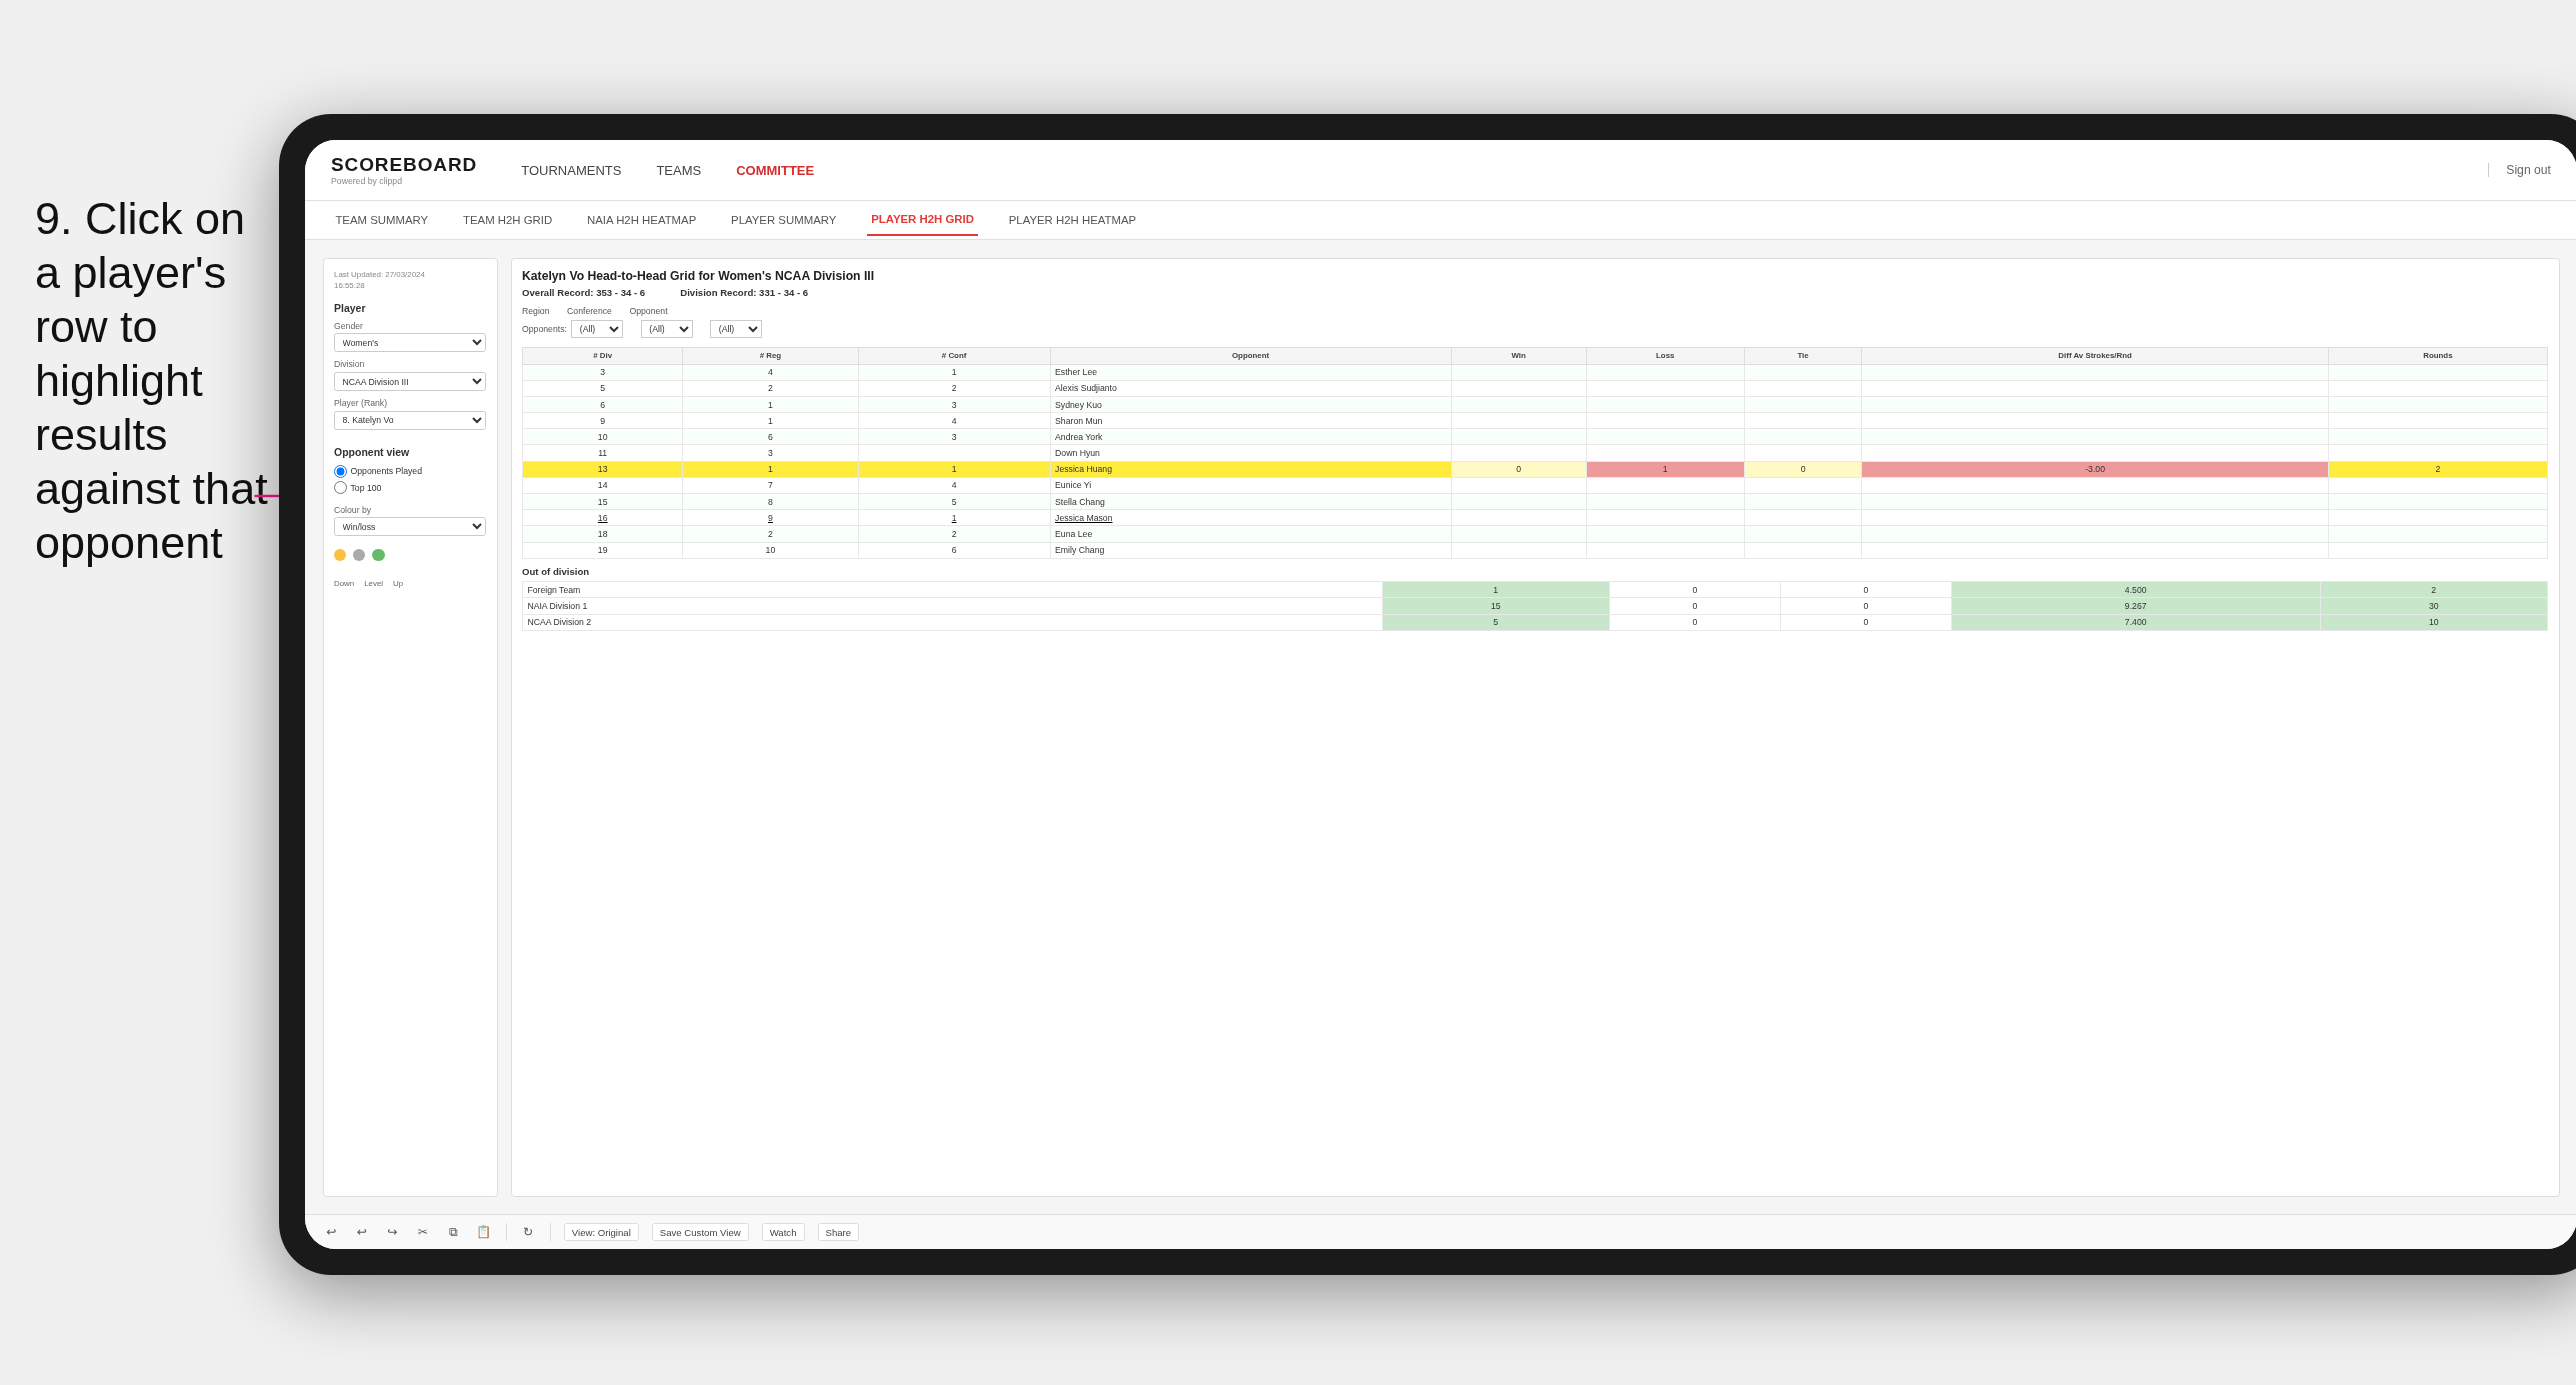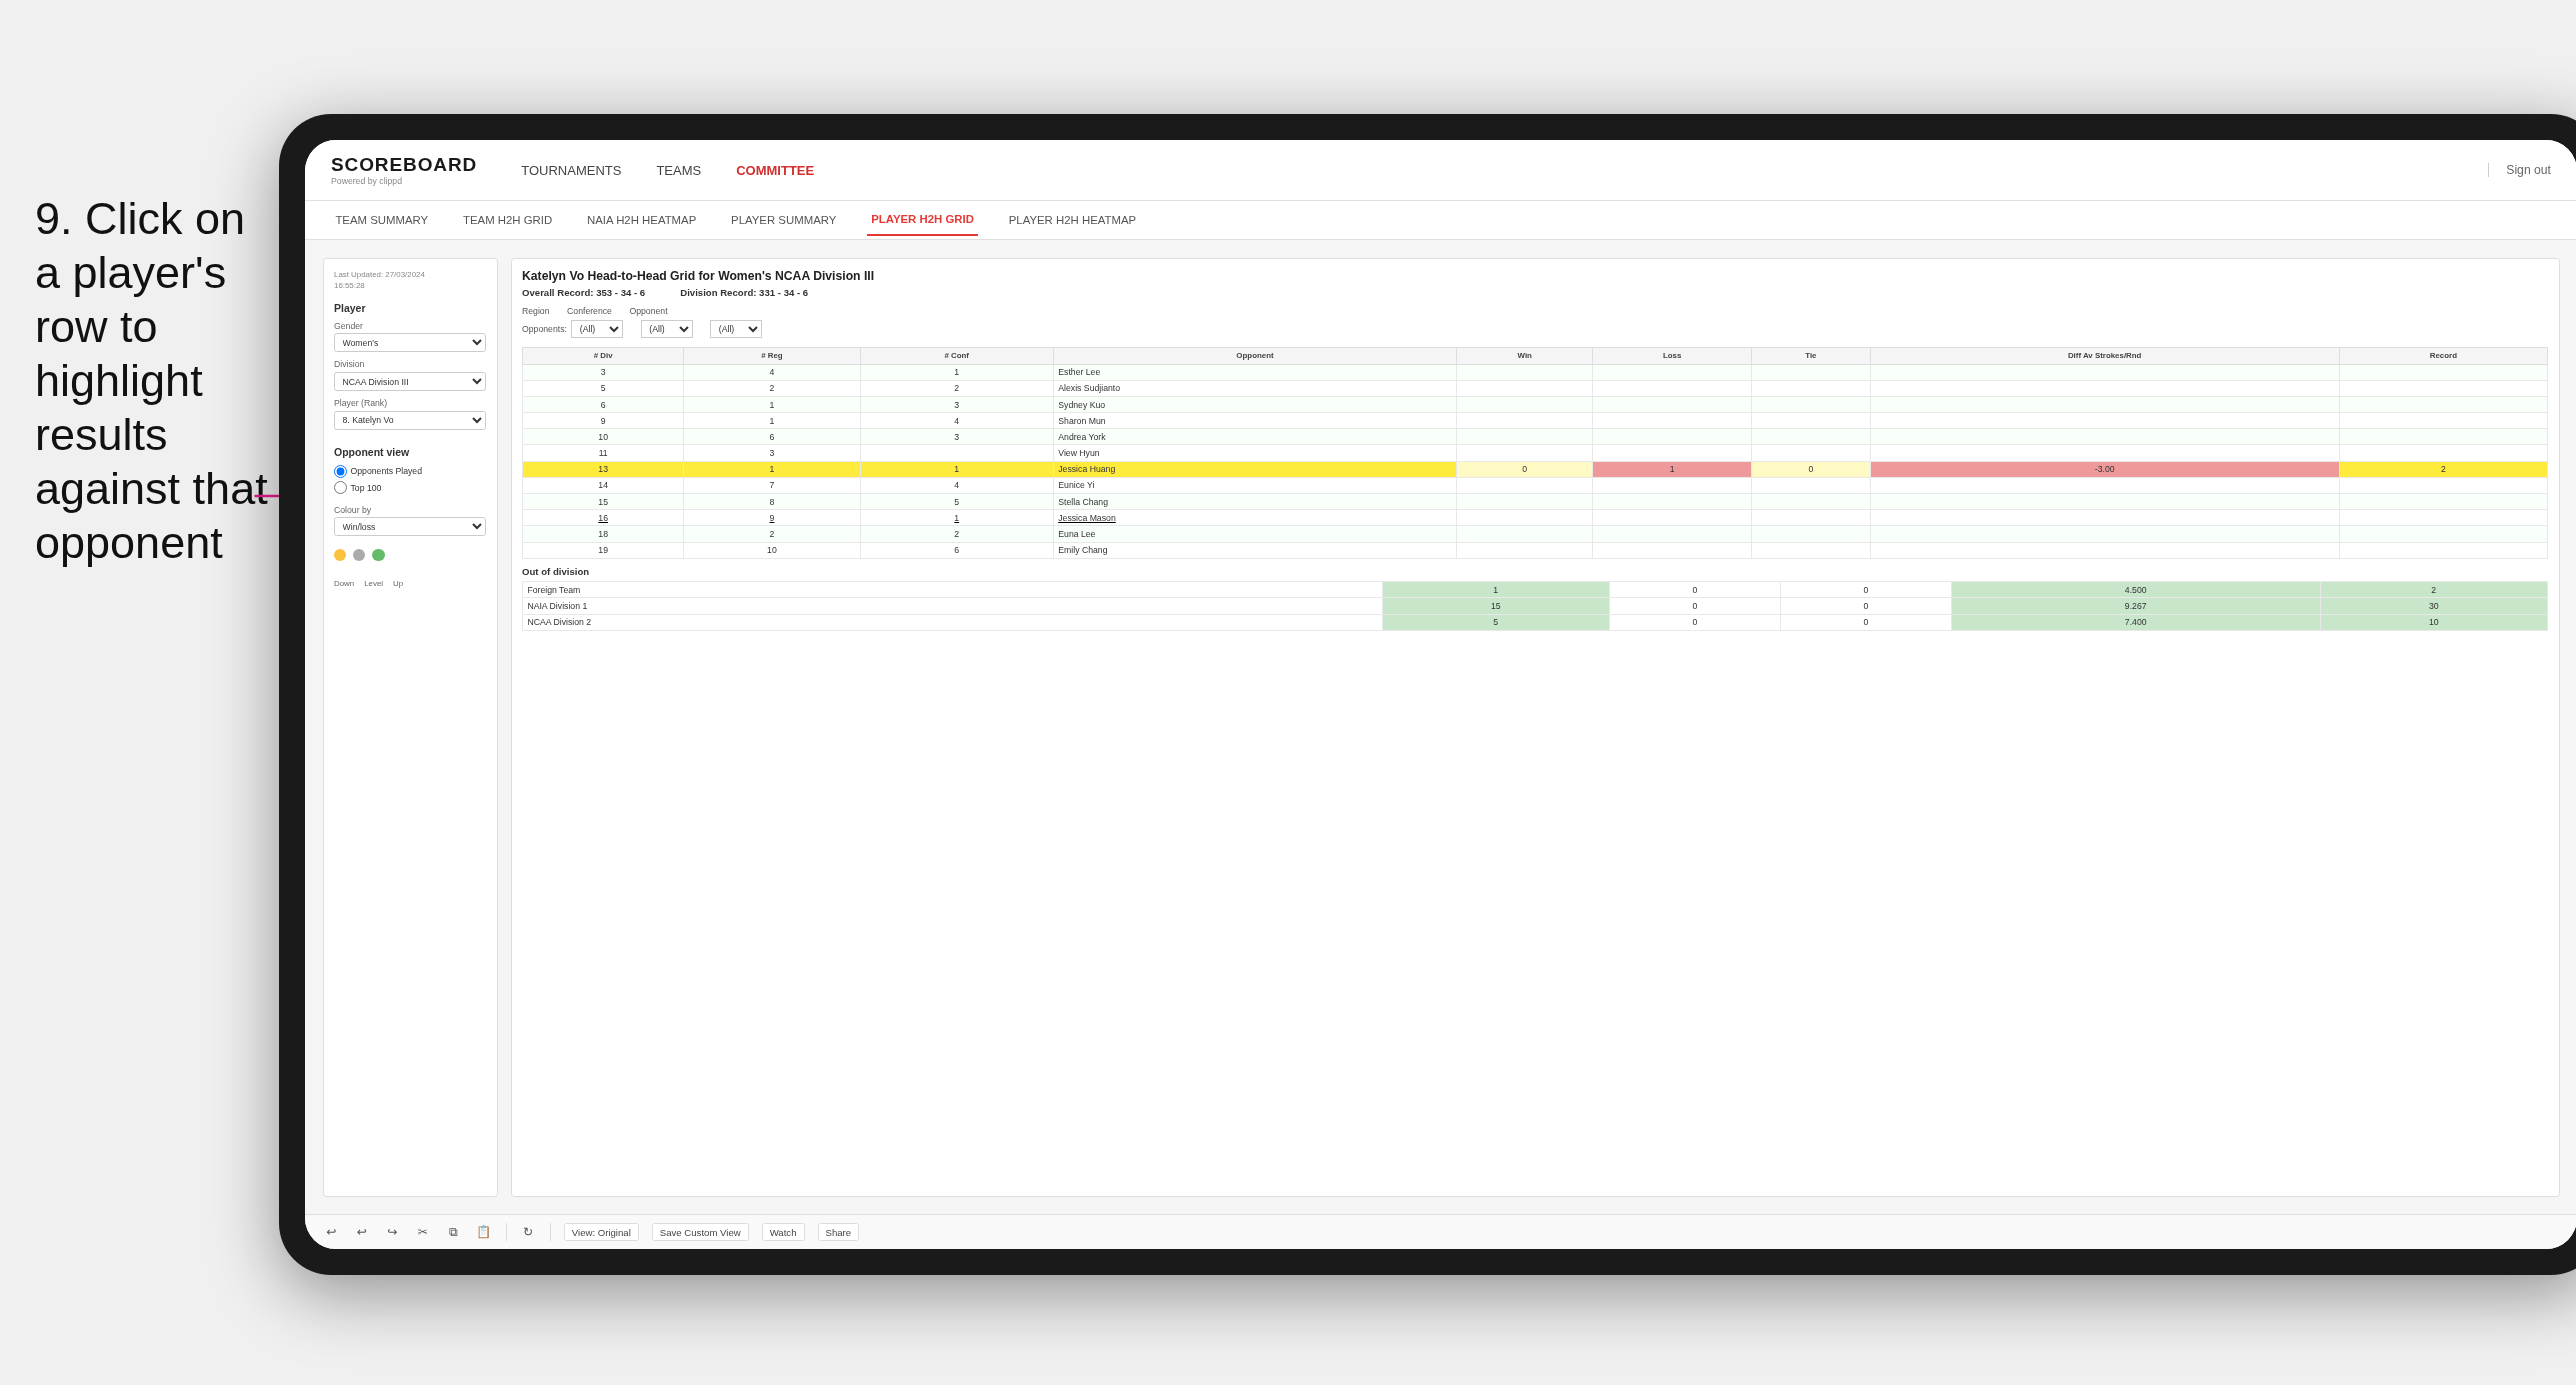--- a/index.html
+++ b/index.html
@@ -524,21 +524,21 @@
             <thead>
               <tr>
                 <th># Div</th>
                 <th># Reg</th>
                 <th># Conf</th>
                 <th>Opponent</th>
                 <th>Win</th>
                 <th>Loss</th>
                 <th>Tie</th>
                 <th>Diff Av Strokes/Rnd</th>
-                <th>Record</th>
+                <th>Rounds</th>
               </tr>
             </thead>
             <tbody id="main-tbody">
             <tr style="background: rgb(249, 255, 249);">
                   <td>3</td>
                   <td>4</td>
                   <td>1</td>
                   <td class="name-cell">Esther Lee</td>
                   <td></td>
                   <td></td>
@@ -587,21 +587,21 @@
                   <td></td>
                   <td></td>
                   <td></td>
                   <td></td>
                   <td></td>
                 </tr>
                 <tr style="background: rgb(255, 255, 255);">
                   <td>11</td>
                   <td>3</td>
                   <td></td>
-                  <td class="name-cell">View Hyun</td>
+                  <td class="name-cell">Down Hyun</td>
                   <td></td>
                   <td></td>
                   <td></td>
                   <td></td>
                   <td></td>
                 </tr>
                 <tr style="background: rgb(255, 235, 59);">
                   <td style="background: rgb(255, 235, 59);">13</td>
                   <td style="background: rgb(255, 235, 59);">1</td>
                   <td style="background: rgb(255, 235, 59);">1</td>

